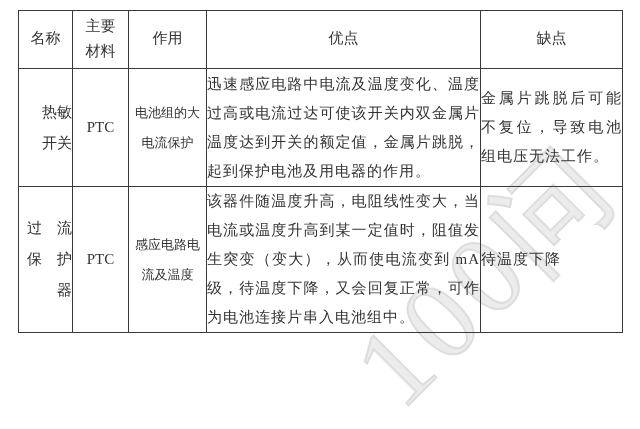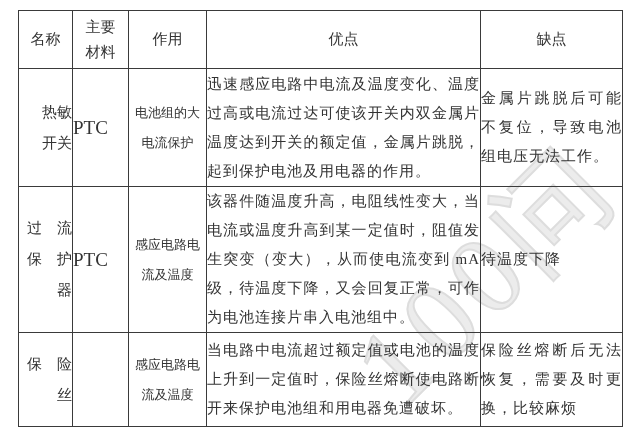--- a/index.html
+++ b/index.html
@@ -47,39 +47,39 @@
     padding: 0;
     font-weight: normal;
     vertical-align: middle;
     background: transparent;
   }
   .col-name { width: 54px; }
   .col-mat  { width: 56px; }
   .col-func { width: 78px; }
   .col-adv  { width: 274px; }
   .col-dis  { width: 142px; }
-  .r-head { height: 58px; }
+  .r-head { height: 58px; font-family: Liberation Mono, monospace; }
   .r1 { height: 118px; }
   .r2 { height: 144px; }
   .r3 { height: 94px; }
   .comp th {
     font-size: 15px;
     text-align: center;
     white-space: pre-line;
     line-height: 25px;
   }
   .c-name {
     font-size: 15px;
     text-align: right;
     white-space: pre-line;
     line-height: 31px;
   }
   .c-mat {
-    font-size: 19px;
-    text-align: left;
+    font-size: 15px;
+    text-align: center;
   }
   .c-func {
     font-size: 13px;
     text-align: center;
     line-height: 30px;
     padding: 0 6px;
   }
   .c-adv {
     font-size: 15px;
     text-align: justify;
@@ -130,22 +130,14 @@
     </tr>
     <tr class="r2">
       <td class="c-name">过　流
 保　护
 器</td>
       <td class="c-mat">PTC</td>
       <td class="c-func">感应电路电流及温度</td>
       <td class="c-adv">该器件随温度升高，电阻线性变大，当电流或温度升高到某一定值时，阻值发生突变（变大），从而使电流变到 mA 级，待温度下降，又会回复正常，可作为电池连接片串入电池组中。</td>
       <td class="c-dis">待温度下降</td>
     </tr>
-    <tr class="r3">
-      <td class="c-name">保　险
-丝</td>
-      <td class="c-mat"></td>
-      <td class="c-func">感应电路电流及温度</td>
-      <td class="c-adv">当电路中电流超过额定值或电池的温度上升到一定值时，保险丝熔断使电路断开来保护电池组和用电器免遭破坏。</td>
-      <td class="c-dis">保险丝熔断后无法恢复，需要及时更换，比较麻烦</td>
-    </tr>
   </tbody>
 </table>
 
 </body></html>

